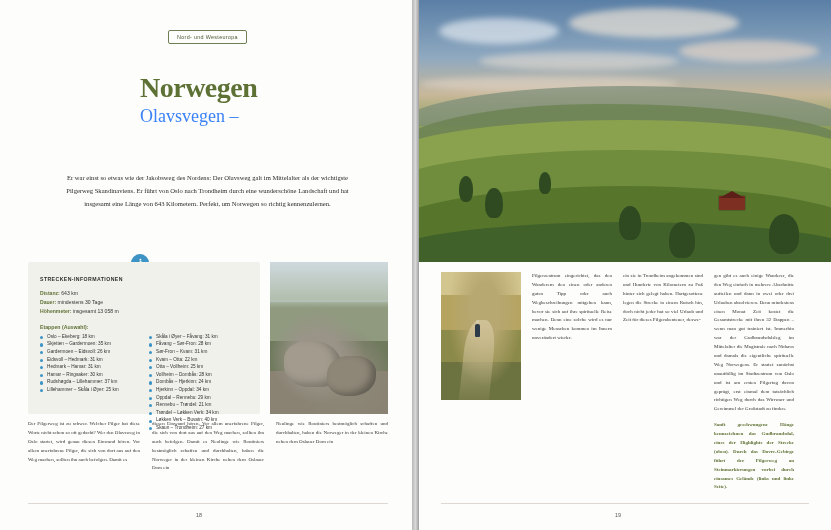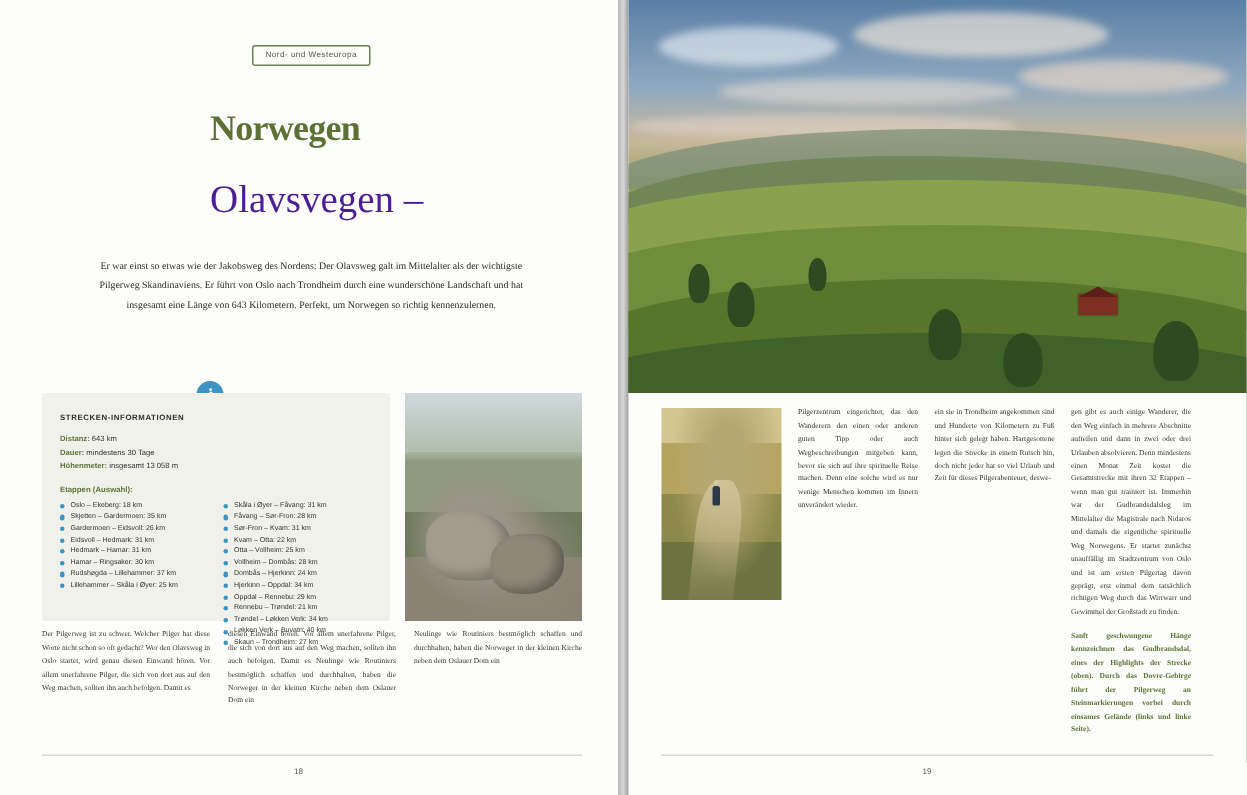--- a/index.html
+++ b/index.html
@@ -21,27 +21,27 @@
   .kicker {
     position:absolute; left:168px; top:30px;
     border:1px solid #6f7f54; color:#4c5a3b;
     font-size:5.4px; letter-spacing:.06em;
     padding:3px 8px; border-radius:2px;
     font-family:"Liberation Sans", sans-serif;
   }
   .title-block { position:absolute; left:140px; top:74px; width:250px; }
   .title-main {
     font-family:"Liberation Serif", serif;
-    font-size:24px; font-weight:bold; color:#5e7135;
+    font-size:28px; font-weight:bold; color:#5e7135;
     line-height:1.0; letter-spacing:-0.5px;
   }
   .title-sub {
     font-family:"Liberation Serif", serif;
-    font-size:26px; color:#4c1d95; line-height:1.12;
-    margin-top:20px; font-weight:normal;
+    font-size:18px; color:#3b82f6; line-height:1.12;
+    margin-top:4px; font-weight:normal;
   }
   .lede {
     position:absolute; left:60px; top:172px; width:295px;
     text-align:center; font-family:"Liberation Serif", serif;
     font-size:6.6px; line-height:1.95; color:#2b2b2b;
   }
 
   .info-box {
     position:absolute; left:28px; top:262px; width:232px; height:152px;
     background:#f1f1ec; border-radius:2px;

